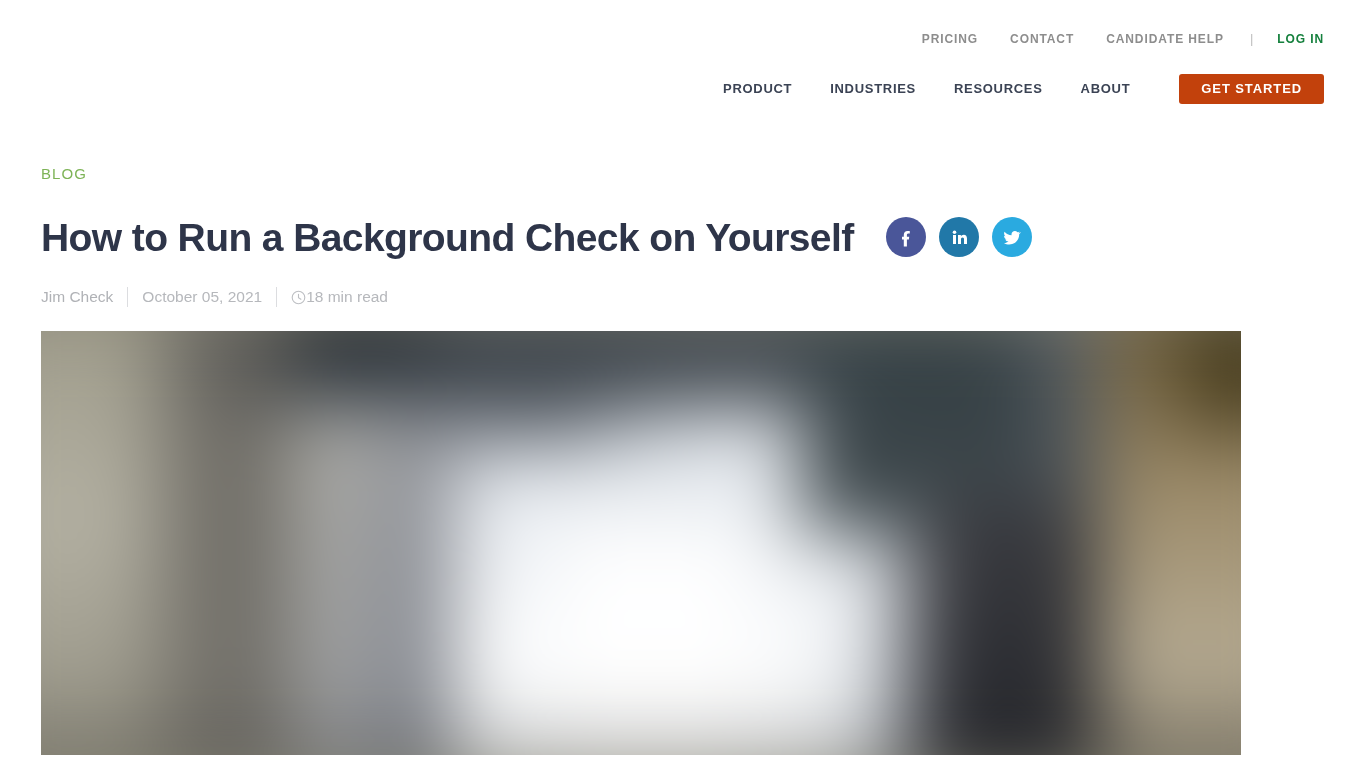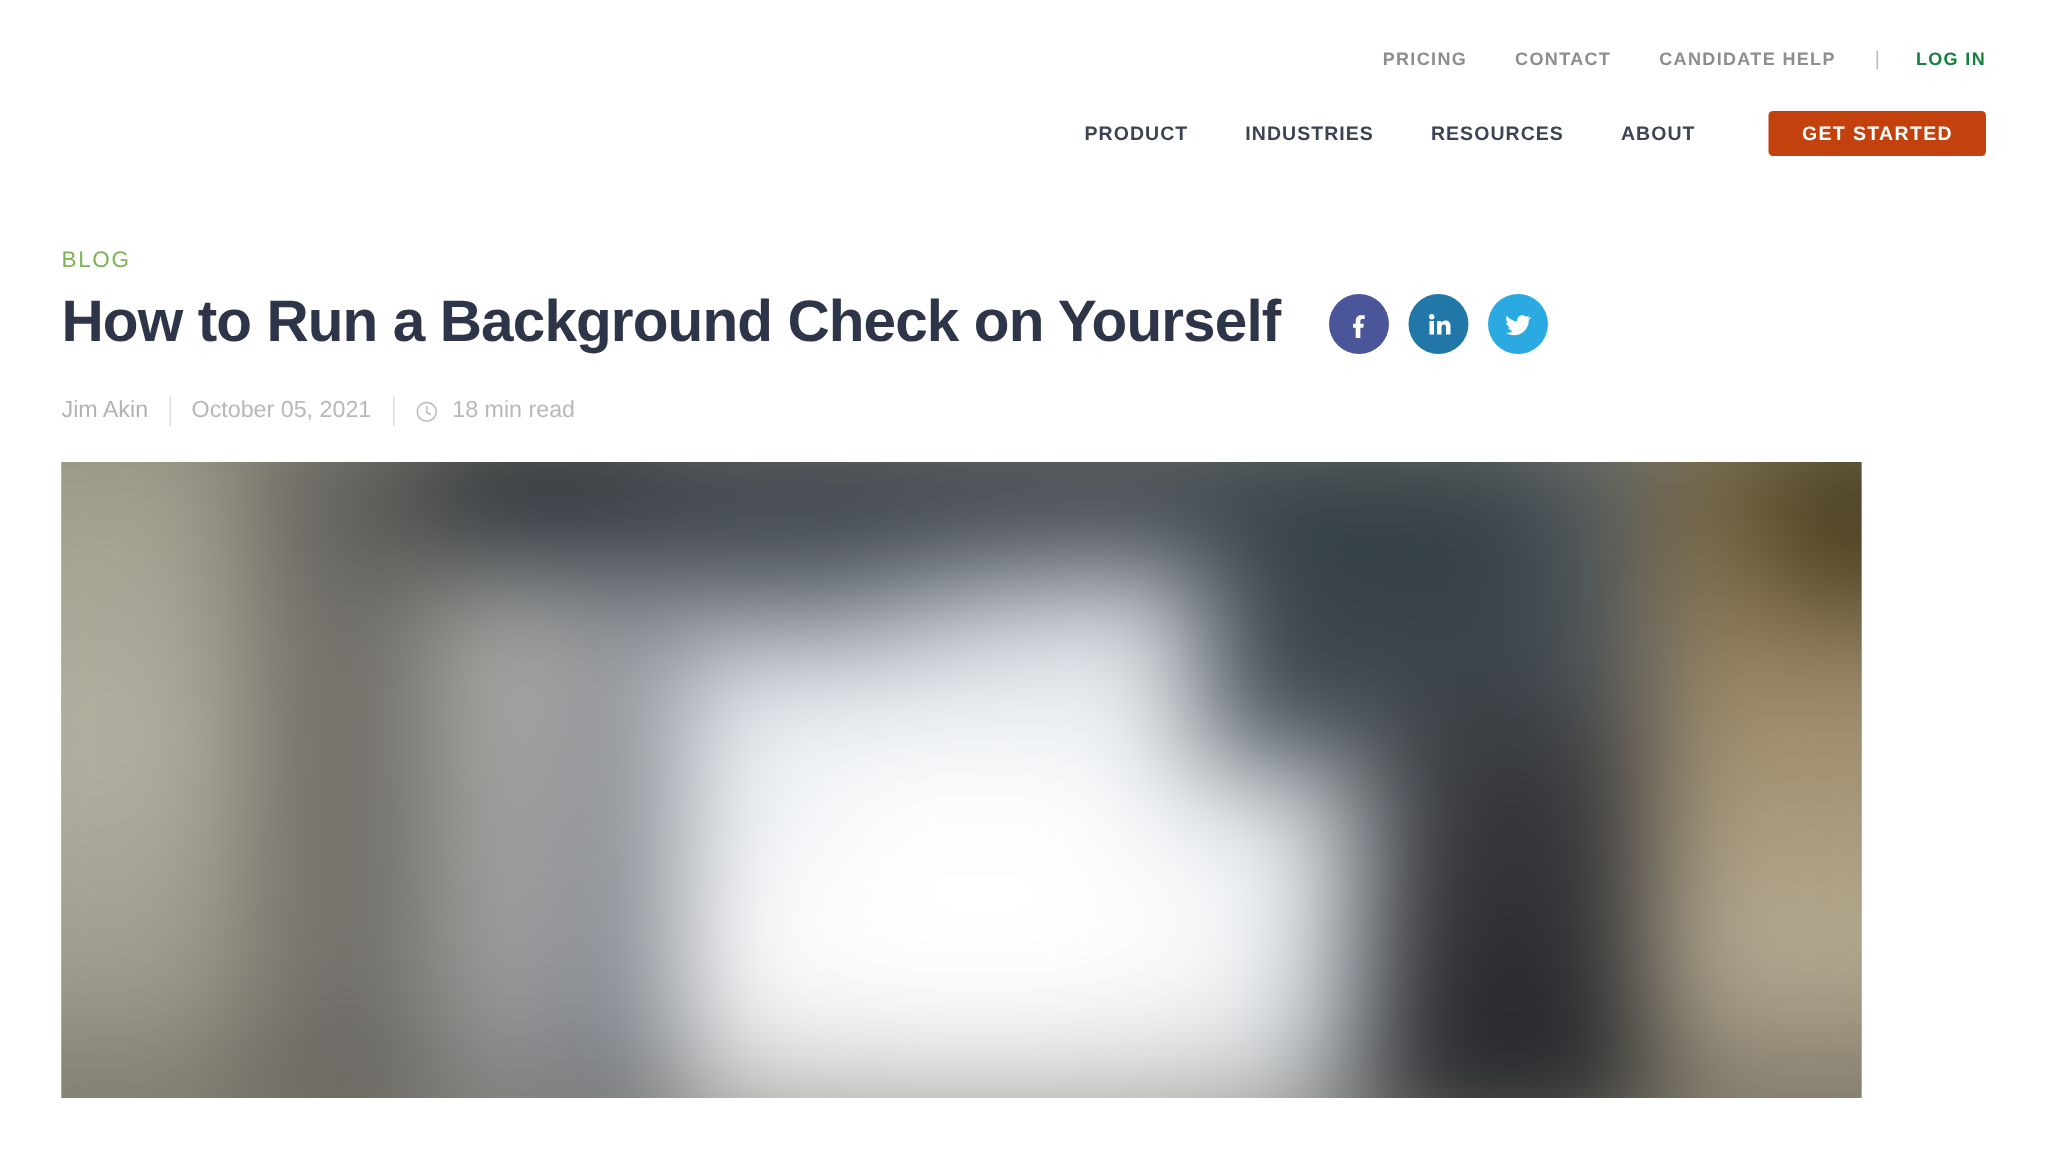--- a/index.html
+++ b/index.html
@@ -148,22 +148,22 @@
     text-transform: uppercase;
     margin-top: 46px;
     line-height: 20px;
     display: inline-block;
     text-decoration: none;
     cursor: pointer;
   }
 
   .title-row {
     display: flex;
-    align-items: center;
-    margin-top: 8px;
+    align-items: flex-start;
+    margin-top: 31px;
   }
   h1.post-title {
     font-size: 39px;
     line-height: 46px;
     font-weight: 700;
     color: #2e3549;
     letter-spacing: -0.6px;
     white-space: nowrap;
   }
   .share-row {
@@ -201,21 +201,21 @@
   .meta-author { color: #b0b2b6; }
   .meta-divider {
     width: 1px;
     height: 20px;
     background: #dcdde0;
     margin: 0 14px;
   }
   .meta-read {
     display: flex;
     align-items: center;
-    gap: 10px;
+    gap: 0;
   }
   .clock-icon { display: block; }
 
   
   .hero {
     position: relative;
     margin-top: 24px;
     margin-left: 0;
     width: 1200px;
     height: 424px;
@@ -285,21 +285,21 @@
           <span>
             <svg width="22" height="22" viewBox="0 0 22 22" aria-hidden="true">
               <path d="M19 6.6c-.6.3-1.2.5-1.9.6.7-.4 1.2-1 1.4-1.8-.6.4-1.3.7-2.1.8-.6-.7-1.5-1.1-2.5-1.1-1.9 0-3.4 1.5-3.4 3.4 0 .3 0 .5.1.8-2.8-.1-5.3-1.5-7-3.6-.3.5-.5 1.1-.5 1.7 0 1.2.6 2.2 1.5 2.8-.6 0-1.1-.2-1.5-.4v.1c0 1.6 1.2 3 2.7 3.3-.3.1-.6.1-.9.1-.2 0-.4 0-.6-.1.4 1.3 1.7 2.3 3.2 2.3-1.2.9-2.6 1.5-4.2 1.5H3c1.5 1 3.4 1.5 5.3 1.5 6.4 0 9.9-5.3 9.9-9.9v-.5c.7-.5 1.3-1.1 1.8-1.8z" fill="#ffffff"></path>
             </svg>
           </span>
         </button>
       </div>
     </div>
 
     <div class="meta-row">
-      <span class="meta-item meta-author">Jim Akin</span>
+      <span class="meta-item meta-author">Jim Check</span>
       <span class="meta-divider"></span>
       <span class="meta-item">October 05, 2021</span>
       <span class="meta-divider"></span>
       <span class="meta-item meta-read">
         <span>
           <svg class="clock-icon" width="15" height="15" viewBox="0 0 15 15" aria-hidden="true">
             <circle cx="7.5" cy="7.5" r="6.3" fill="none" stroke="#bdbfc3" stroke-width="1.1"></circle>
             <path d="M7.5 4.2v3.6l2.4 1.5" fill="none" stroke="#bdbfc3" stroke-width="1.1" stroke-linecap="round"></path>
           </svg>
         </span>

